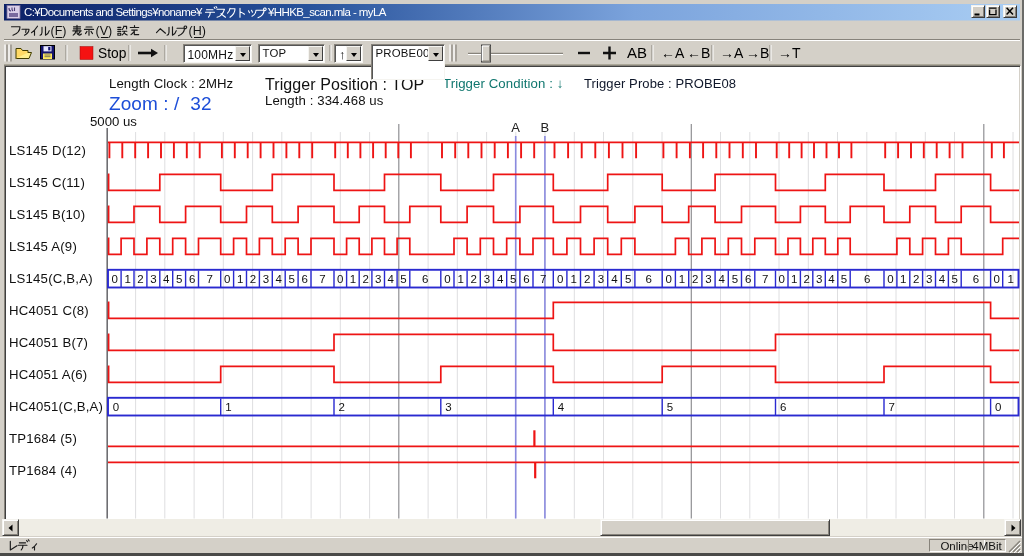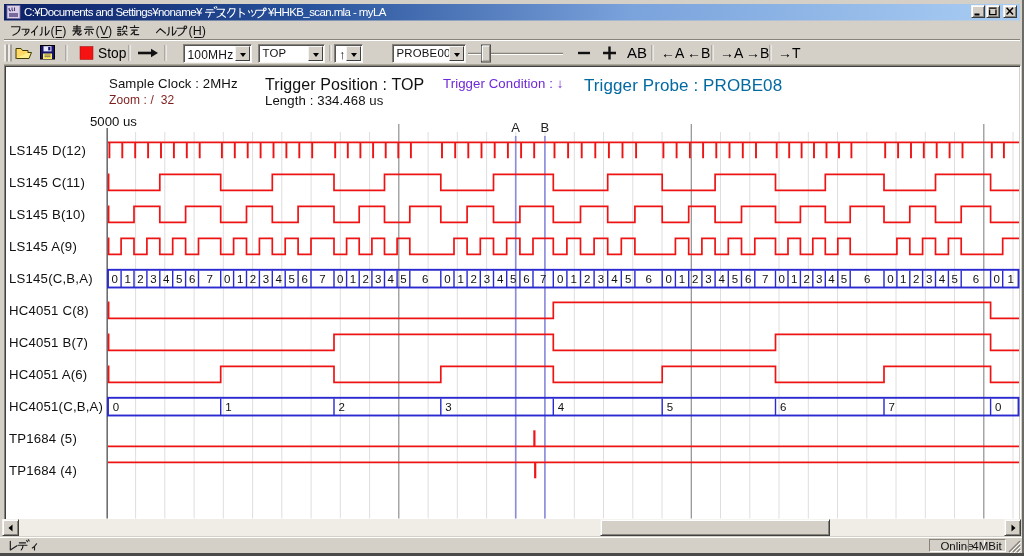--- a/index.html
+++ b/index.html
@@ -112,25 +112,25 @@
 <text x="9" y="250.8" font-size="13.2" fill="#111" letter-spacing="0.2">LS145 A(9)</text>
 <text x="9" y="282.8" font-size="13.2" fill="#111" letter-spacing="0.2">LS145(C,B,A)</text>
 <text x="9" y="314.8" font-size="13.2" fill="#111" letter-spacing="0.2">HC4051 C(8)</text>
 <text x="9" y="346.8" font-size="13.2" fill="#111" letter-spacing="0.2">HC4051 B(7)</text>
 <text x="9" y="378.8" font-size="13.2" fill="#111" letter-spacing="0.2">HC4051 A(6)</text>
 <text x="9" y="410.8" font-size="13.2" fill="#111" letter-spacing="0.2">HC4051(C,B,A)</text>
 <text x="9" y="442.8" font-size="13.2" fill="#111" letter-spacing="0.2">TP1684 (5)</text>
 <text x="9" y="474.8" font-size="13.2" fill="#111" letter-spacing="0.2">TP1684 (4)</text>
 <text x="90" y="126" font-size="13.2" fill="#111">5000 us</text>
   </svg>
-<div style="position:absolute;left:109px;top:75.5px;font-size:13.2px;color:#111;letter-spacing:0.1px;z-index:4;white-space:pre">Sample Clock : 2MHz</div>
+<div style="position:absolute;left:109px;top:75.5px;font-size:13.2px;color:#111;letter-spacing:0.1px;z-index:4;white-space:pre">Length Clock : 2MHz</div>
 <div style="position:absolute;left:265px;top:75.5px;font-size:16px;color:#111;letter-spacing:0.1px;z-index:4;white-space:pre">Trigger Position : TOP</div>
-<div style="position:absolute;left:443px;top:75.5px;font-size:13.2px;color:#6d28d9;letter-spacing:0.1px;z-index:4;white-space:pre">Trigger Condition : ↓</div>
-<div style="position:absolute;left:584px;top:75.5px;font-size:17px;color:#0369a1;letter-spacing:0.1px;z-index:4;white-space:pre">Trigger Probe : PROBE08</div>
-<div style="position:absolute;left:109px;top:92.5px;font-size:12px;color:#7f1d1d;letter-spacing:0.1px;z-index:4;white-space:pre">Zoom : /  32</div>
+<div style="position:absolute;left:443px;top:75.5px;font-size:13.2px;color:#0f766e;letter-spacing:0.1px;z-index:4;white-space:pre">Trigger Condition : ↓</div>
+<div style="position:absolute;left:584px;top:75.5px;font-size:13px;color:#0f172a;letter-spacing:0.1px;z-index:4;white-space:pre">Trigger Probe : PROBE08</div>
+<div style="position:absolute;left:109px;top:92.5px;font-size:19px;color:#1d4ed8;letter-spacing:0.1px;z-index:4;white-space:pre">Zoom : /  32</div>
 <div style="position:absolute;left:265px;top:92.5px;font-size:13.2px;color:#111;letter-spacing:0.1px;z-index:4;white-space:pre">Length : 334.468 us</div>
 <svg style="position:absolute;left:4px;top:3.5px;z-index:5" width="1016" height="17" viewBox="0 0 1016 17" font-family="Liberation Sans">
     <defs>
       <linearGradient id="tg" x1="0" y1="0" x2="1" y2="0">
         <stop offset="0" stop-color="#0c2167"></stop>
         <stop offset="0.3" stop-color="#28529b"></stop>
         <stop offset="0.62" stop-color="#7ba3dc"></stop>
         <stop offset="1" stop-color="#a9cdf3"></stop>
       </linearGradient>
     </defs>
@@ -282,21 +282,21 @@
     <div style="position:absolute;right:1px;top:1px;width:15px;height:15px;background:#d4d0c8;border:1px solid;border-color:#f5f4f0 #404040 #404040 #f5f4f0;">
       <div style="position:absolute;left:3.5px;top:5.5px;width:0;height:0;border-left:3.6px solid transparent;border-right:3.6px solid transparent;border-top:4.2px solid #000"></div>
     </div>
   </div>
 <div style="position:absolute;left:334px;top:44px;width:29px;height:19px;z-index:6;background:#fff;border:1px solid;border-color:#87837b #f5f4f0 #f5f4f0 #87837b;box-shadow:inset 1px 1px 0 #555;">
     <div style="position:absolute;left:4px;top:2.2px;font-size:11.4px;color:#111;letter-spacing:0.2px"><span style="font-size:13px">↑</span></div>
     <div style="position:absolute;right:1px;top:1px;width:15px;height:15px;background:#d4d0c8;border:1px solid;border-color:#f5f4f0 #404040 #404040 #f5f4f0;">
       <div style="position:absolute;left:3.5px;top:5.5px;width:0;height:0;border-left:3.6px solid transparent;border-right:3.6px solid transparent;border-top:4.2px solid #000"></div>
     </div>
   </div>
-<div style="position:absolute;left:392px;top:44px;width:74px;height:19px;z-index:6;background:#fff;border:1px solid;border-color:#87837b #f5f4f0 #f5f4f0 #87837b;box-shadow:inset 1px 1px 0 #555;">
+<div style="position:absolute;left:371px;top:44px;width:74px;height:36px;z-index:6;background:#fff;border:1px solid;border-color:#87837b #f5f4f0 #f5f4f0 #87837b;box-shadow:inset 1px 1px 0 #555;">
     <div style="position:absolute;left:3.5px;top:2.2px;font-size:11.4px;color:#111;letter-spacing:0.2px">PROBE00</div>
     <div style="position:absolute;right:1px;top:1px;width:15px;height:15px;background:#d4d0c8;border:1px solid;border-color:#f5f4f0 #404040 #404040 #f5f4f0;">
       <div style="position:absolute;left:3.5px;top:5.5px;width:0;height:0;border-left:3.6px solid transparent;border-right:3.6px solid transparent;border-top:4.2px solid #000"></div>
     </div>
   </div>
 <div style="position:absolute;left:2px;top:519px;width:1019px;height:17px;background:#efede5;z-index:5"></div>
 <div style="position:absolute;left:2px;top:519px;width:17px;height:17px;background:#d4d0c8;border:1px solid;border-color:#f5f4f0 #404040 #404040 #f5f4f0;box-shadow:inset 1px 1px 0 #fff, inset -1px -1px 0 #87837b;z-index:6;display:flex;align-items:center;justify-content:center">
     <svg width="8" height="8" viewBox="0 0 8 8">
       <path d="M5.5 0.5 L1.5 4 L5.5 7.5 Z" fill="#000"></path>
     </svg>

